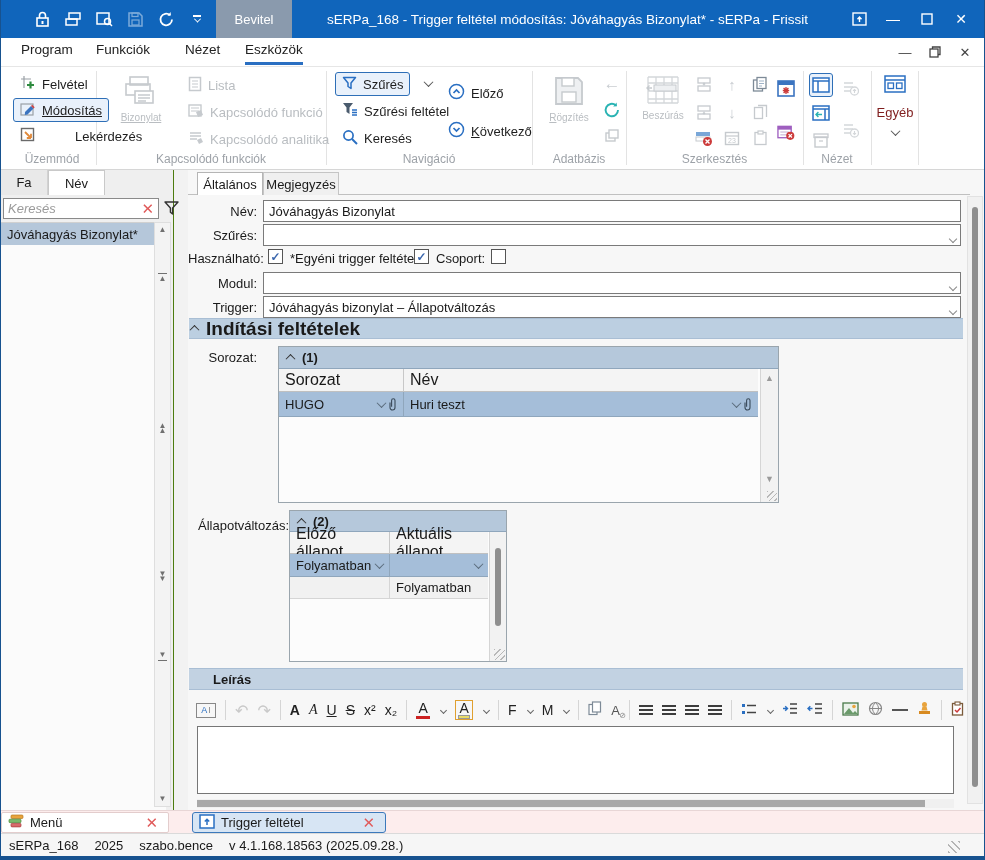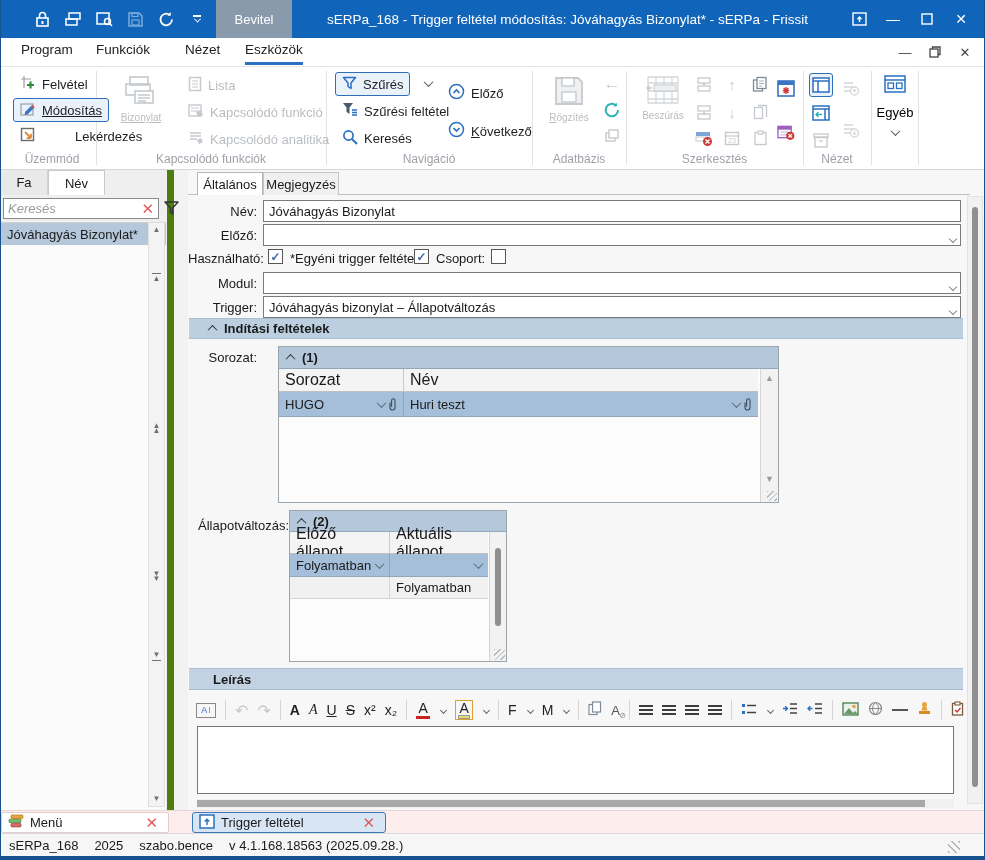--- a/index.html
+++ b/index.html
@@ -35,41 +35,41 @@
   .rb-big{position:absolute;display:flex;flex-direction:column;align-items:center;gap:3px;
     font-size:10px;color:#b9bdc1;text-align:center;}
   .mi{position:absolute;width:18px;height:18px;display:flex;align-items:center;justify-content:center;}
   .gray-glyph{color:#c9cdd1;font-size:15px;}
   .chev{display:inline-block;width:7px;height:7px;border-right:1.6px solid currentColor;border-bottom:1.6px solid currentColor;transform:rotate(45deg) translate(-1px,-1px);}
   .chev-up{transform:rotate(-135deg) translate(-1px,-1px);}
   .u{text-decoration:underline;}
   
   .workspace{position:absolute;left:0;top:170px;right:0;height:640px;background:#f2f2f2;}
   
-  .lpanel{position:absolute;left:0;top:0;width:173px;height:640px;background:#efefef;border-right:7px solid #4d7c0f;}
+  .lpanel{position:absolute;left:0;top:0;width:173px;height:640px;background:#efefef;border-right:1px solid #4d7c0f;}
   .lp-tab{position:absolute;top:0;height:25px;display:flex;align-items:center;justify-content:center;font-size:13px;}
   .lp-search{position:absolute;left:2px;top:28px;width:156px;height:21px;background:#fff;border:1px solid #8a8a8a;display:flex;align-items:center;}
   .lp-search input{flex:1;border:none;outline:none;font:italic 13px "Liberation Sans",sans-serif;color:#333;padding:0 4px;min-width:0;background:transparent;}
   .lp-search input::placeholder{color:#9a9a9a;font-style:italic;}
   .redx{color:#e05a5a;font-size:15px;line-height:1;padding:0 4px;}
   .lp-list{position:absolute;left:0;top:52px;width:165px;bottom:0;background:#fbfbfb;border-top:1px solid #d0d0d0;}
   .lp-item-sel{height:22px;background:#b5c7da;display:flex;align-items:center;padding-left:6px;font-size:13px;}
   .lp-sb{position:absolute;right:2px;top:52px;width:17px;bottom:3px;background:#f3f3f3;border:1px solid #dedede;}
   .sb-g{position:absolute;left:0;width:15px;text-align:center;color:#707070;font-size:8px;line-height:8px;}
   
   .main{position:absolute;left:187px;top:0;right:0;height:640px;background:#f7f7f7;}
   .ftab{position:absolute;top:2px;height:23px;display:flex;align-items:center;justify-content:center;font-size:13px;}
   .ftab.sel{background:#fff;border:1px solid #b5b5b5;border-bottom:none;z-index:2;}
   .ftab.unsel{background:#f0f0f0;border:1px solid #c5c5c5;border-bottom:none;}
   .tabline{position:absolute;left:0;right:14px;top:24px;height:1px;background:#c0c0c0;}
   .flabel{position:absolute;font-size:13px;text-align:right;white-space:nowrap;}
   .finput{position:absolute;height:22px;background:#fff;border:1px solid #7a7a7a;display:flex;align-items:center;padding:0 5px;font-size:13px;}
   .fi-chev{position:absolute;right:4px;bottom:3px;width:6px;height:6px;border-right:1.3px solid #8a8a8a;border-bottom:1.3px solid #8a8a8a;transform:rotate(45deg);}
   .cb{position:absolute;width:15px;height:15px;background:#fff;border:1px solid #555;display:flex;align-items:center;justify-content:center;color:#3a66ad;font-size:12px;font-weight:bold;line-height:1;}
-  .sec-hdr{position:absolute;left:1px;height:21px;background:#bccfe1;display:flex;align-items:center;gap:8px;font-weight:bold;font-size:13px;padding-left:20px;border-top:1px solid #a9bed4;border-bottom:1px solid #a9bed4;}
+  .sec-hdr{position:absolute;left:1px;height:21px;background:#bccfe1;display:flex;align-items:center;gap:8px;font-weight:bold;font-size:19px;padding-left:2px;border-top:1px solid #a9bed4;border-bottom:1px solid #a9bed4;}
   .grid{position:absolute;border:1px solid #9aa5ad;background:#fcfcfc;}
   .grid-cap{height:22px;background:#b5c8db;border-bottom:1px solid #8fa6bc;display:flex;align-items:center;gap:8px;font-weight:bold;font-size:13px;padding-left:8px;}
   .gh{background:#f4f4f4;border-bottom:1px solid #c0c0c0;display:flex;align-items:center;padding:0 6px;font-size:16px;border-right:1px solid #c8c8c8;}
   .grow-sel{background:#a5bed9;border-bottom:1px solid #8fa6bc;display:flex;align-items:center;padding:0 6px;font-size:13px;border-right:1px solid #8fa6bc;}
   .gsb{position:absolute;width:18px;background:#f2f2f2;border-left:1px solid #d5d5d5;}
   .gsb .a{position:absolute;left:0;width:17px;text-align:center;color:#9a9a9a;font-size:9px;}
   .cellchev{margin-left:auto;display:inline-flex;align-items:center;gap:3px;color:#5a6b7c;}
   .leiras-hdr{position:absolute;left:1px;height:22px;background:#c2d2e2;border-top:1px solid #a9bed4;border-bottom:1px solid #a9bed4;display:flex;align-items:center;font-weight:bold;font-size:13px;padding-left:24px;}
   
   .rtf{position:absolute;left:8px;top:524px;height:32px;display:flex;align-items:center;gap:9px;font-size:14px;color:#222;}
@@ -444,21 +444,21 @@
 
     <div style="position:absolute;left:872px;top:8px;width:44px;height:88px;display:flex;flex-direction:column;align-items:center;gap:9px;">
       <span>
         <svg width="22" height="18" viewBox="0 0 22 18">
             <rect x="1" y="1" width="20" height="16" fill="#fff" stroke="#2a6fc2" stroke-width="1.5"></rect>
             <path d="M1 5h20" stroke="#2a6fc2" stroke-width="1.5"></path>
             <rect x="4" y="8" width="5.5" height="5.5" fill="none" stroke="#2a6fc2" stroke-width="1.3"></rect>
             <rect x="12.5" y="8" width="5.5" height="5.5" fill="none" stroke="#2a6fc2" stroke-width="1.3"></rect>
           </svg>
       </span>
-      <span style="font-size:13px;color:#000000;">Egyéb</span>
+      <span style="font-size:13px;color:#7f1d1d;">Egyéb</span>
       <span class="chev" style="color:#555;"></span>
     </div>
   </div>
 
   <div class="workspace">
 
     <div class="lpanel">
       <div class="lp-tab" style="left:0;width:47px;background:#e9e9e9;border-right:1px solid #d2d2d2;">Fa</div>
       <div class="lp-tab" style="left:47px;width:57px;background:#fff;border:1px solid #c9c9c9;border-bottom:none;">Név</div>
       <div class="lp-search">
@@ -486,21 +486,21 @@
     <div class="main">
       <div class="tabline"></div>
       <div class="ftab sel" style="left:9px;width:66px;">Általános</div>
       <div class="ftab unsel" style="left:75px;width:76px;">Megjegyzés</div>
 
       <div class="flabel" style="right:727px;top:34px;left:0;">Név:</div>
       <div class="finput" style="left:75px;top:30px;width:698px;">
           <span>Jóváhagyás Bizonylat</span>
         </div>
 
-      <div class="flabel" style="right:727px;top:58px;left:0;">Előző:</div>
+      <div class="flabel" style="right:727px;top:58px;left:0;">Szűrés:</div>
       <div class="finput" style="left:75px;top:54px;width:698px;">
           <span class="fi-chev"></span>
         </div>
 
       <div class="flabel" style="right:727px;top:81px;left:0;">Használható:</div>
       <div class="cb" style="left:80px;top:79px;">✓</div>
       <div class="flabel" style="left:102px;top:81px;text-align:left;">*Egyéni trigger feltétel:</div>
       <div class="cb" style="left:226px;top:79px;">✓</div>
       <div class="flabel" style="left:248px;top:81px;text-align:left;">Csoport:</div>
       <div class="cb" style="left:303px;top:79px;"></div>

